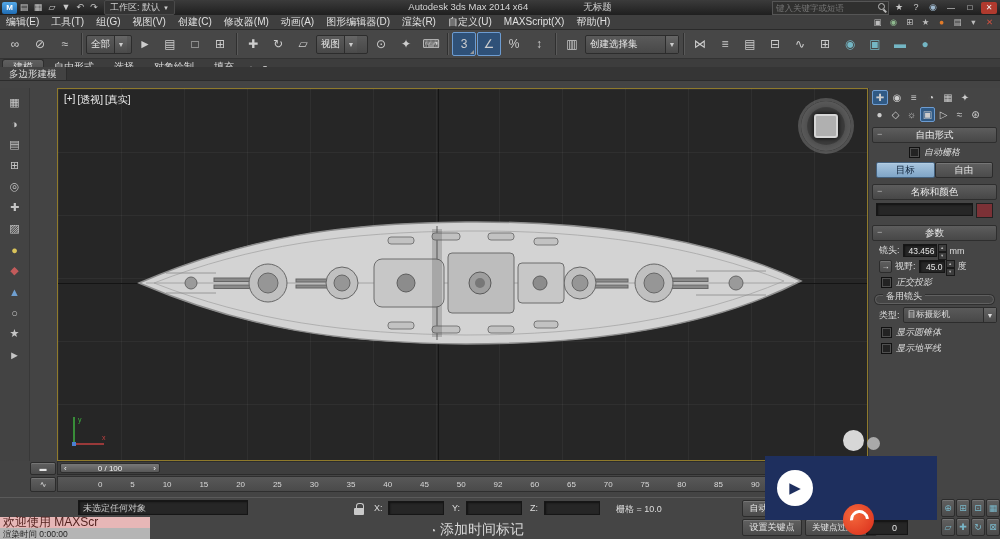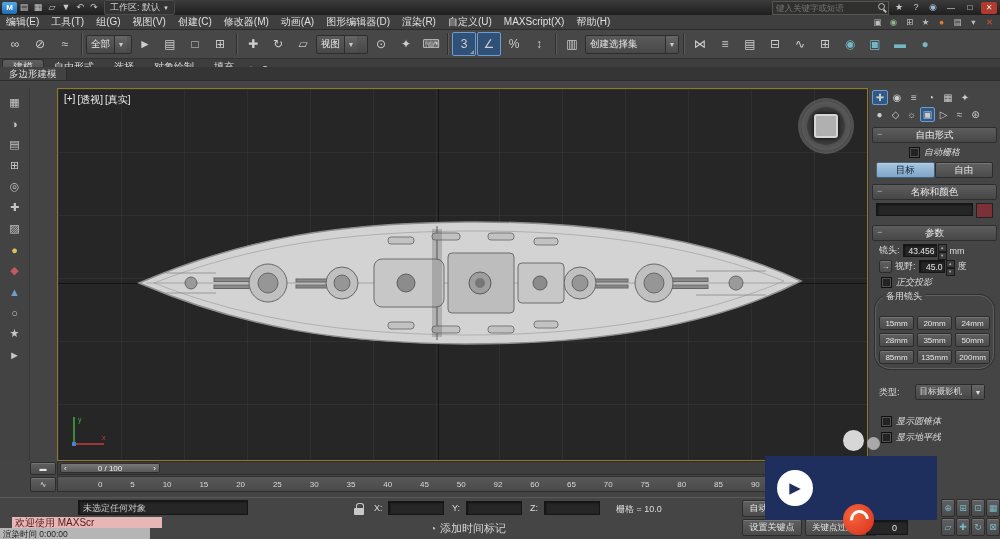--- a/index.html
+++ b/index.html
@@ -93,22 +93,22 @@
   .obtn{flex:1;height:16px;font-size:9.5px;}
   .obtn.sel{background:linear-gradient(#a9c6df,#7fa5c7);color:#10233a;border-color:#44617e;}
   .namerow{display:flex;gap:3px;padding:3px 4px;}
   .nfield{flex:1;height:13px;}
   .swatch{width:15px;height:13px;background:#7c3136;border:1px solid #222;}
   .prow{display:flex;align-items:center;gap:3px;margin:3px 0 2px 7px;font-size:9px;color:#ddd;}
   .spinfield{display:flex;align-items:stretch;height:13px;}
   .spinfield .v{width:34px;text-align:right;font-size:8.5px;color:#e6e6e6;line-height:12px;padding-right:1px;}
   .spin{display:flex;flex-direction:column;width:9px;margin-left:1px;}
   .spin span{height:6px;font-size:4.5px;line-height:6px;text-align:center;color:#bbb;background:#3c3c3c;border:1px solid #1a1a1a;}
-  .gbox{margin:6px 3px 3px;border:1px solid #606060;box-shadow:0 0 0 1px #2f2f2f;border-radius:15px;
-        padding:20px 3px 4px;position:relative;}
+  .gbox{margin:6px 3px 3px;border:1px solid #606060;box-shadow:0 0 0 1px #2f2f2f;border-radius:9px;
+        padding:3px 3px 4px;position:relative;}
   .gtitle{position:absolute;top:-6px;left:7px;background:#454545;padding:0 3px;font-size:9px;color:#ddd;}
   .lens-grid{display:grid;grid-template-columns:repeat(3,1fr);gap:3px;}
   .lbtn{height:14px;font-size:8px;}
   .fovbtn{width:13px;height:13px;font-size:8px;}
   
   #timeslider{left:57px;top:461px;width:810px;height:14px;background:#3e3e3e;border:1px solid #2c2c2c;box-sizing:border-box;}
   .tshandle{position:absolute;left:2px;top:1px;width:100px;height:10px;background:linear-gradient(#787878,#585858);
             border:1px solid #2e2e2e;border-radius:2px;font-size:8px;color:#f2f2f2;display:flex;
             align-items:center;justify-content:space-between;padding:0 3px;box-sizing:border-box;}
   #trackbar{left:57px;top:476px;width:810px;height:16px;background:linear-gradient(#585858,#4a4a4a);
@@ -150,20 +150,24 @@
 
     <div class="qicon">▼</div>
 
     <div class="qicon">↶</div>
 
     <div class="qicon">↷</div>
 
   <div class="workspace">
     <span>工作区: 默认</span>
     <span style="font-size:6px">▼</span>
+  </div>
+  <div class="tb-center">
+    <span>Autodesk 3ds Max  2014 x64</span>
+    <span>无标题</span>
   </div>
   <div class="tb-right">
     <div class="searchbox">
       <input class="search" placeholder="键入关键字或短语" style="">
       <span class="lens"></span>
     </div>
 
       <div class="qicon" style="color: rgb(201, 201, 201);">★</div>
 
       <div class="qicon" style="color: rgb(201, 201, 201);">?</div>
@@ -511,46 +515,25 @@
     <span>度</span>
   </div>
 
   <div class="chk">
     <span class="box"></span>
     <span>正交投影</span>
   </div>
 
   <div class="gbox">
     <span class="gtitle">备用镜头</span>
-    <div class="lens-grid">
-
-        <div class="btn lbtn">15mm</div>
-
-        <div class="btn lbtn">20mm</div>
-
-        <div class="btn lbtn">24mm</div>
-
-        <div class="btn lbtn">28mm</div>
-
-        <div class="btn lbtn">35mm</div>
-
-        <div class="btn lbtn">50mm</div>
-
-        <div class="btn lbtn">85mm</div>
-
-        <div class="btn lbtn">135mm</div>
-
-        <div class="btn lbtn">200mm</div>
-
-    </div>
   </div>
 
   <div class="prow">
     <span>类型:</span>
-    <div class="cp-combo" style="flex:1;margin:12px;height:14px;font-size:8.5px">
+    <div class="cp-combo" style="flex:1;margin:0;height:14px;font-size:8.5px">
       <span class="val">目标摄影机</span>
       <span class="arr">▼</span>
     </div>
   </div>
 
   <div class="chk">
     <span class="box"></span>
     <span>显示圆锥体</span>
   </div>
   <div class="chk">
@@ -663,26 +646,26 @@
       <div class="btn navbtn">▱</div>
 
       <div class="btn navbtn">✚</div>
 
       <div class="btn navbtn">↻</div>
 
       <div class="btn navbtn">⊠</div>
 
   </div>
 
-  <div class="abs" style="left:12px;top:19px;width:150px;height:11px;background:#e7b7b7;color:#53221f;font-size:10px;line-height:11px;padding-left:3px;box-sizing:border-box">欢迎使用 MAXScr</div>
+  <div class="abs" style="left:0;top:19px;width:150px;height:11px;background:#e7b7b7;color:#53221f;font-size:12px;line-height:11px;padding-left:3px;box-sizing:border-box">欢迎使用 MAXScr</div>
   <div class="abs" style="left:0;top:30px;width:150px;height:12px;background:#b5b5b5;color:#1f1f1f;font-size:8.5px;line-height:12px;padding-left:3px;box-sizing:border-box">渲染时间 0:00:00</div>
 
   <div class="abs" style="left:430px;top:23px;display:flex;align-items:center;gap:4px">
     <span style="font-size:10px;color:#c9c9c9">◔</span>
-    <span style="font-size:11px;color:#d6d6d6">添加时间标记</span>
+    <span style="font-size:14px;color:#d6d6d6">添加时间标记</span>
   </div>
 </div>
 
 <div class="abs bubble" style="left:843px;top:430px;width:21px;height:21px;background:#d7d7d7"></div>
 <div class="abs bubble" style="left:867px;top:437px;width:13px;height:13px;background:#a9a9a9"></div>
 
 <div id="watermark" class="abs">
   <div class="wlogo">▶</div>
 </div>
 

